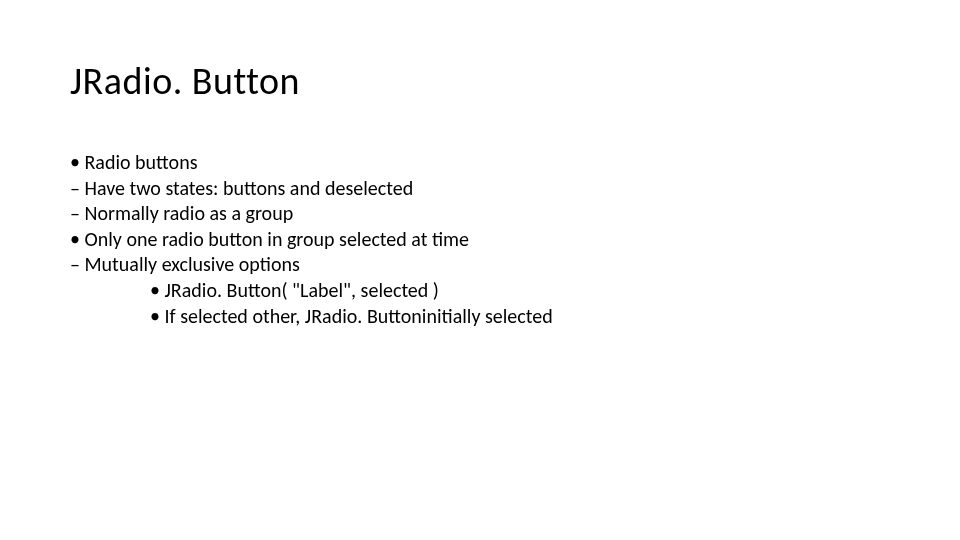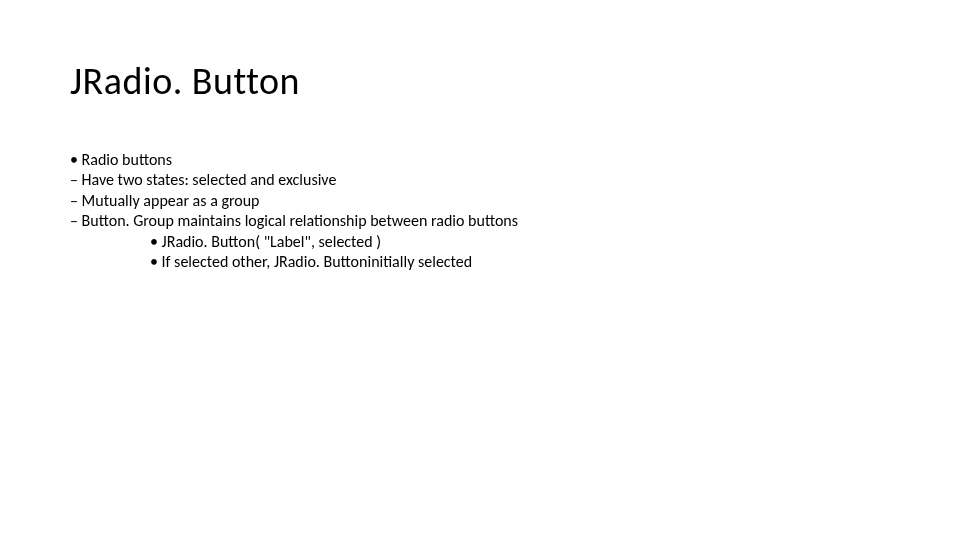--- a/index.html
+++ b/index.html
@@ -18,36 +18,37 @@
     box-sizing: border-box;
     padding: 58px 70px 0 70px;
   }
   .title {
     font-size: 38px;
     font-weight: 400;
     letter-spacing: 0.5px;
     margin-bottom: 46px;
   }
   .body {
-    font-size: 16px;
+    font-size: 20px;
     line-height: 1.28;
   }
   .line {
     display: block;
   }
   .indent {
     padding-left: 80px;
   }
 </style>
 </head>
 <body>
 
 <div class="slide">
   <div class="title">JRadio. Button</div>
   <div class="body">
     <span class="line">• Radio buttons</span>
-    <span class="line">– Have two states: selected and exclusive</span>
-    <span class="line">– Mutually appear as a group</span>
-    <span class="line">– Button. Group maintains logical relationship between radio buttons</span>
+    <span class="line">– Have two states: buttons and deselected</span>
+    <span class="line">– Normally radio as a group</span>
+    <span class="line">• Only one radio button in group selected at time</span>
+    <span class="line">– Mutually exclusive options</span>
     <span class="line indent">• JRadio. Button( "Label", selected )</span>
     <span class="line indent">• If selected  other, JRadio. Buttoninitially selected</span>
   </div>
 </div>
 
 </body></html>

